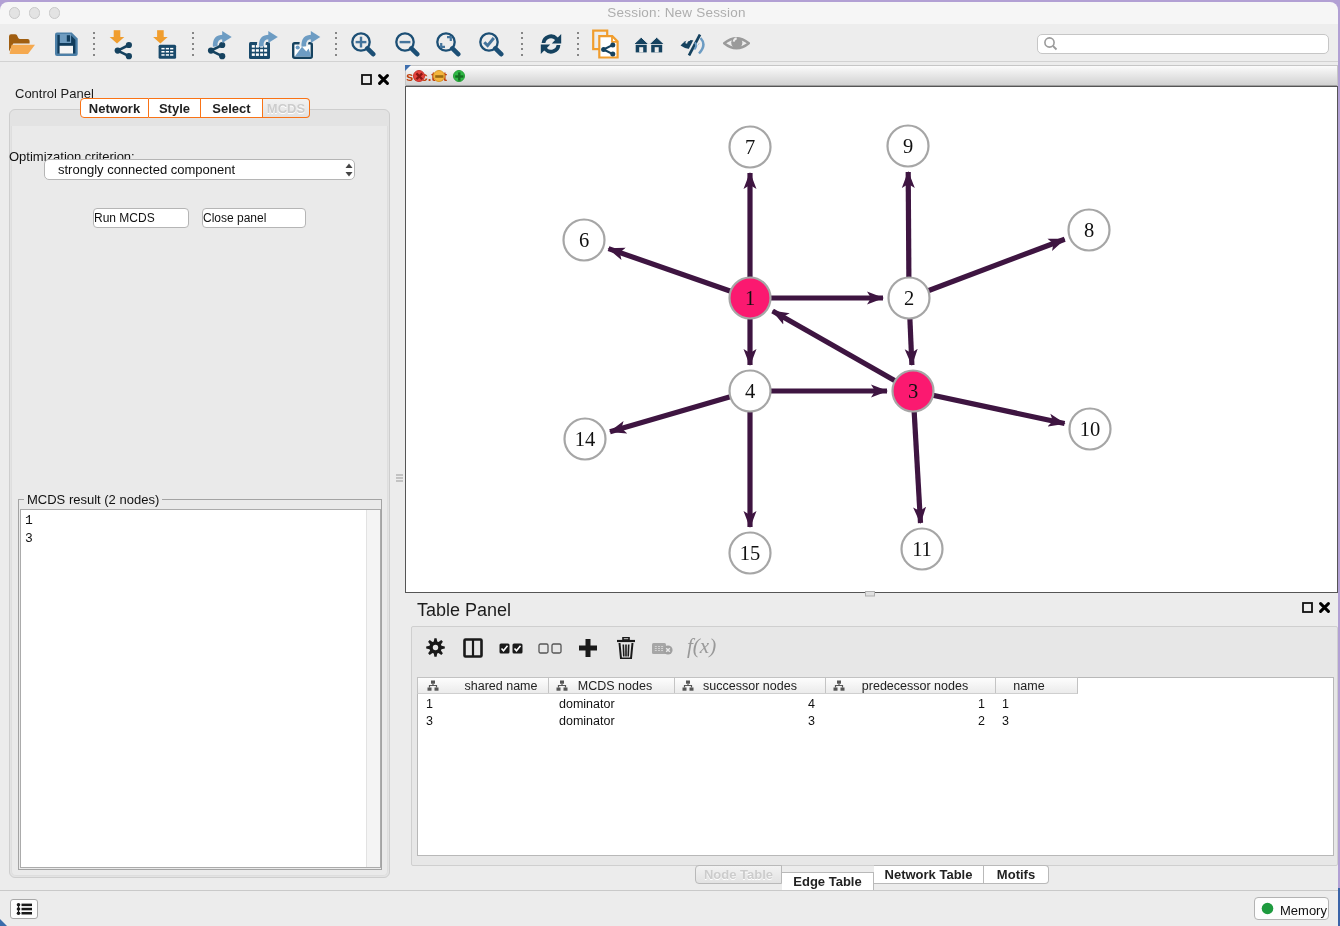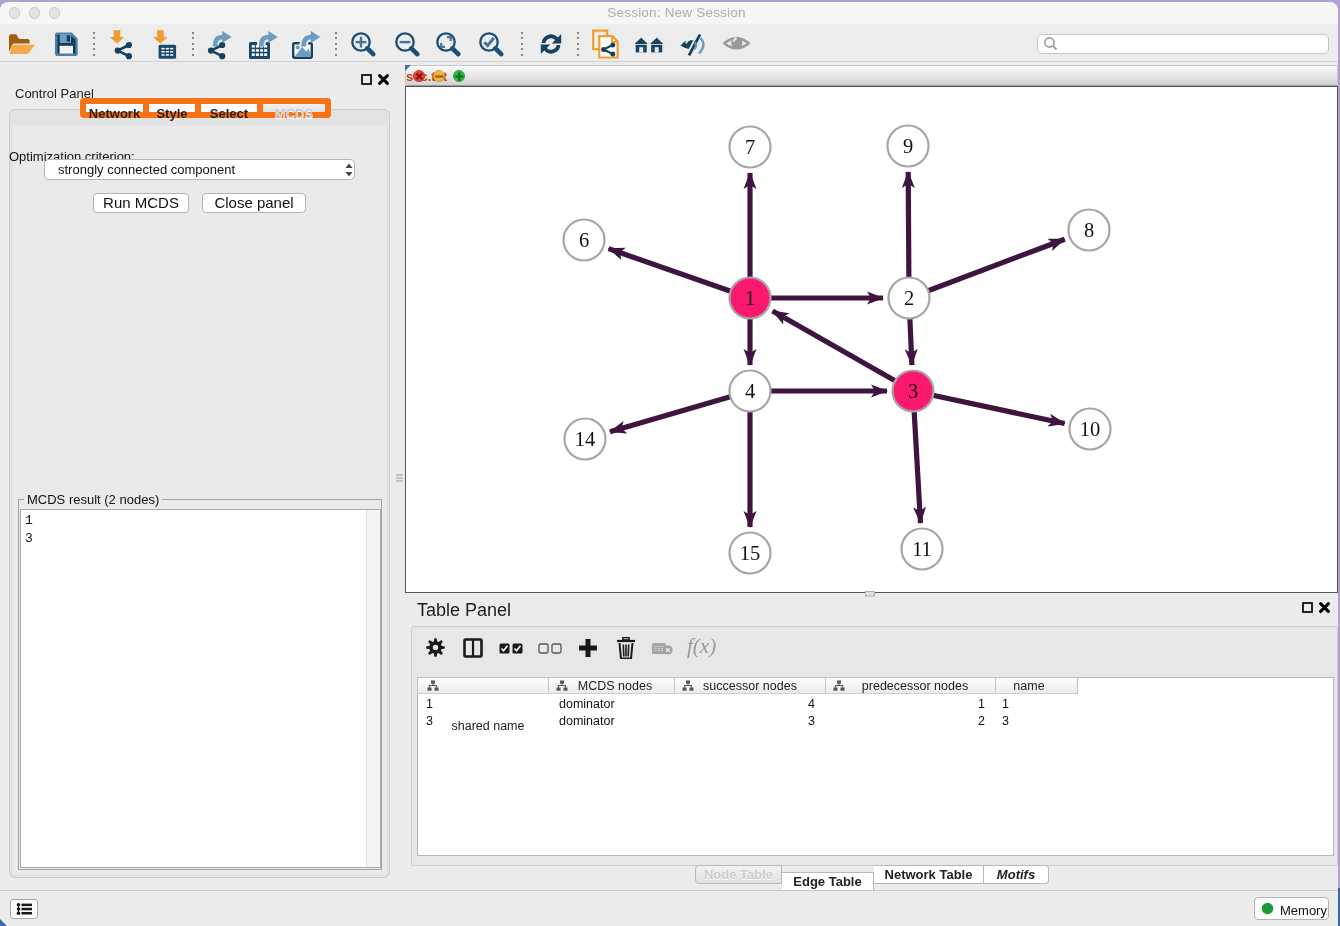--- a/index.html
+++ b/index.html
@@ -7,26 +7,26 @@
   body { font-family:"Liberation Sans", sans-serif; background:#ececec; position:relative; }
   .abs { position:absolute; }
   #deskstrip { left:0; top:0; width:1340px; height:14px; background:#b2a0d4; }
   #titlebar { left:0; top:2px; width:1338px; height:22px; background:#f6f6f6; border-radius:8px 8px 0 0; }
   .tl { width:11.5px; height:11.5px; border-radius:50%; background:#e3e3e3; border:1px solid #c9c9c9; top:7px; }
   #wintitle { top:4.5px; left:0; width:1340px; text-align:center; font-size:13.5px; color:#aeaeae; letter-spacing:0.2px;padding-left:13px; }
   #toolbar { left:0; top:24px; width:1338px; height:38px; background:#ededed; border-bottom:1px solid #d2d2d2; }
   .tsep { top:32px; width:2px; height:26px; background:repeating-linear-gradient(#868686 0 2px, rgba(0,0,0,0) 2px 5.5px); }
   #search { left:1037px; top:34px; width:292px; height:20px; background:#fff; border:1px solid #c6c6c6; border-radius:5px; }
   #cpheader { left:15px; top:69px; font-size:13px; color:#1c1c1c;margin-top:17px; }
-  .tab { z-index:6; top:98px; height:20px; background:#fff; border:6px solid #f97316; font-size:13px; font-weight:bold; color:#222; text-align:center; line-height:19px; }
+  .tab { z-index:6; top:98px; height:20px; background:#fff; border:1px solid #f97316; font-size:13px; font-weight:bold; color:#222; text-align:center; line-height:19px; }
   #tabpane { z-index:1; left:9px; top:109px; width:381px; height:769px; background:#e3e3e3; border:1px solid #cecece; border-radius:6px; }
   #cpinner { z-index:2; left:11px; top:126px; width:377px; height:750px; background:#eaeaea; border:1px solid #dedede; border-radius:0 0 5px 5px; border-top:none;}
   #optlabel { z-index:3; left:9px; top:149px; width:394px; text-align:left; font-size:13px; color:#111; }
   #dropdown { z-index:3; left:44px; top:159px; width:311px; height:21px; background:#fff; border:1px solid #b5b5b5; border-radius:5px; font-size:13px; color:#111; line-height:19px; padding-left:13px; }
-  .btn { z-index:3; top:193px; height:20px; background:#fff; border:1px solid #b5b5b5; border-radius:4px; font-size:15px; color:#111; text-align:center; line-height:18px; }
+  .btn { z-index:3; top:208px; height:20px; background:#fff; border:1px solid #b5b5b5; border-radius:4px; font-size:12px; color:#111; text-align:left; line-height:18px; }
   #groupbox { z-index:3; left:18px; top:499px; width:364px; height:371px; border:1px solid #a3a3a3; }
   #gblabel { z-index:4; left:24px; top:492px; background:#eaeaea; padding:0 3px; font-size:13px; color:#111; }
   #mcdstext { z-index:3; left:20px; top:509px; width:361px; height:359px; background:#fff; border:1px solid #ababab; font-family:"Liberation Mono",monospace; font-size:13px; color:#111; line-height:17.5px; padding:2px 0 0 4px; }
   #mcdsscroll { z-index:4; left:366px; top:510px; width:14px; height:357px; background:#f4f4f4; border-left:1px solid #e2e2e2; }
   #netwin { left:405px; top:65px; width:933px; height:528px; border:1px solid #c6c6c6; background:none; }
   #nettitle { left:0px; top:0px; width:931px; height:20px; background:linear-gradient(#fbfbfb,#d2d2d2); border-bottom:1px solid #9f9f9f; }
   #netname { top:2.5px; left:0; width:931px; text-align:left; font-size:13px; font-weight:bold; color:#c2410c; }
   .tfl { width:12px; height:12px; border-radius:50%; top:4px; }
   #netcanvas { left:-1px; top:20px; width:933px; height:507px; background:#fff; border:1px solid #555; }
   #tpheader { left:417px; top:600px; font-size:18px; color:#1c1c1c; }
@@ -193,21 +193,21 @@
 <div class="abs" id="cpheader">Control Panel</div>
 <svg class="abs" style="left:361px;top:74px;z-index:4;" width="11" height="11" viewBox="0 0 11 11">
     <rect x="1" y="1" width="9" height="9" fill="none" stroke="#111" stroke-width="1.8"></rect>
   </svg>
 <svg class="abs" style="left:378px;top:74px;z-index:4;" width="11" height="11" viewBox="0 0 11 11">
     <path d="M1.6,1.6 L9.4,9.4 M9.4,1.6 L1.6,9.4" stroke="#000" stroke-width="3" stroke-linecap="round"></path>
   </svg>
 <div class="abs tab" style="left:80px; width:69px; border-radius:4px 0 0 4px;">Network</div>
 <div class="abs tab" style="left:149px; width:52px; border-left:none;">Style</div>
 <div class="abs tab" style="left:201px; width:62px; border-left:none;">Select</div>
-<div class="abs tab" style="left:263px; width:68px; border-radius:0 4px 4px 0; border-left:none; background:linear-gradient(#f2f2f2,#e2e2e2); color:#ccc; text-shadow:0 1px 0 #fff;">MCDS</div>
+<div class="abs tab" style="left:263px; width:47px; border-radius:0 4px 4px 0; border-left:none; background:linear-gradient(#f2f2f2,#e2e2e2); color:#ccc; text-shadow:0 1px 0 #fff;">MCDS</div>
 <div class="abs" id="tabpane"></div>
 <div class="abs" id="cpinner"></div>
 <div class="abs" id="optlabel">Optimization criterion:</div>
 <div class="abs" id="dropdown">strongly connected component</div>
 <svg class="abs" style="left:344px;top:162px;z-index:7;" width="10" height="16" viewBox="0 0 10 16">
     <path d="M1.5,6 L5,1.5 L8.5,6 Z" fill="#444"></path>
     <path d="M1.5,10 L5,14.5 L8.5,10 Z" fill="#444"></path>
   </svg>
 <div class="abs btn" style="left:93px; width:96px;">Run MCDS</div>
 <div class="abs btn" style="left:202px; width:104px;">Close panel</div>
@@ -338,21 +338,21 @@
     <path d="M14.2,7.2 L17.8,10.8 M17.8,7.2 L14.2,10.8" stroke="#e9e9e9" stroke-width="1.4"></path>
   </svg>
 <div class="abs" style="left:687px;top:634px;font-family:'Liberation Serif',serif;font-style:italic;font-size:21px;color:#999;">f(x)</div>
 <div class="abs" id="tableheadrow"></div>
 <div class="abs" id="tablebody"></div>
 <div class="abs colsep" style="left:548px;"></div>
 <div class="abs colsep" style="left:674px;"></div>
 <div class="abs colsep" style="left:825px;"></div>
 <div class="abs colsep" style="left:995px;"></div>
 
-<div class="abs th" style="left:448px; width:80px;margin-top:40px;">shared name</div>
+<div class="abs th" style="left:461px; width:80px;">shared name</div>
 <div class="abs th" style="left:575px; width:80px;">MCDS nodes</div>
 <div class="abs th" style="left:700px; width:100px;">successor nodes</div>
 <div class="abs th" style="left:855px; width:120px;">predecessor nodes</div>
 <div class="abs th" style="left:999px; width:60px;">name</div>
 <svg class="abs" style="left:427px;top:680px;z-index:4;" width="12" height="11" viewBox="0 0 12 11">
     <rect x="4" y="0.5" width="4" height="3.2" fill="#555"></rect>
     <path d="M6,3.5 L6,5.5 M2.5,7.5 L2.5,5.5 L9.5,5.5 L9.5,7.5" stroke="#555" stroke-width="1.2" fill="none"></path>
     <rect x="0.5" y="7.5" width="4" height="3.2" fill="#555"></rect>
     <rect x="7.5" y="7.5" width="4" height="3.2" fill="#555"></rect>
   </svg>
@@ -380,21 +380,21 @@
 <div class="abs td" style="left:559px; top:714px;">dominator</div>
 <div class="abs td" style="left:740px; width:75px; top:697px; text-align:right;">4</div>
 <div class="abs td" style="left:740px; width:75px; top:714px; text-align:right;">3</div>
 <div class="abs td" style="left:900px; width:85px; top:697px; text-align:right;">1</div>
 <div class="abs td" style="left:900px; width:85px; top:714px; text-align:right;">2</div>
 <div class="abs td" style="left:1002px; top:697px;">1</div>
 <div class="abs td" style="left:1002px; top:714px;">3</div>
 <div class="abs btab" style="left:695px; width:87px; border-radius:4px 0 0 4px; background:linear-gradient(#f2f2f2,#e2e2e2); color:#ccc; text-shadow:0 1px 0 #fff;">Node Table</div>
 <div class="abs btab" style="left:782px; width:92px; border-left:none;margin-top:7px;">Edge Table</div>
 <div class="abs btab" style="left:874px; width:110px; border-left:none;">Network Table</div>
-<div class="abs btab" style="left:984px; width:65px; border-radius:0 4px 4px 0; border-left:none;font-style:italic;">Motifs</div>
+<div class="abs btab" style="left:984px; width:65px; border-radius:0 4px 4px 0; border-left:none;">Motifs</div>
 
 <div class="abs" id="statusbar"></div>
 <div class="abs" id="listbtn"></div>
 <svg class="abs" style="left:15px;top:902px;z-index:4;" width="18" height="14" viewBox="0 0 18 14">
     <line x1="3.5" y1="2" x2="3.5" y2="12" stroke="#1a1a1a" stroke-width="1"></line>
     <circle cx="3.5" cy="2.8" r="1.8" fill="#1a1a1a"></circle>
     <circle cx="3.5" cy="7" r="1.8" fill="#1a1a1a"></circle>
     <circle cx="3.5" cy="11.2" r="1.8" fill="#1a1a1a"></circle>
     <rect x="6.5" y="1.6" width="10.5" height="2.5" fill="#1a1a1a"></rect>
     <rect x="6.5" y="5.8" width="10.5" height="2.5" fill="#1a1a1a"></rect>

